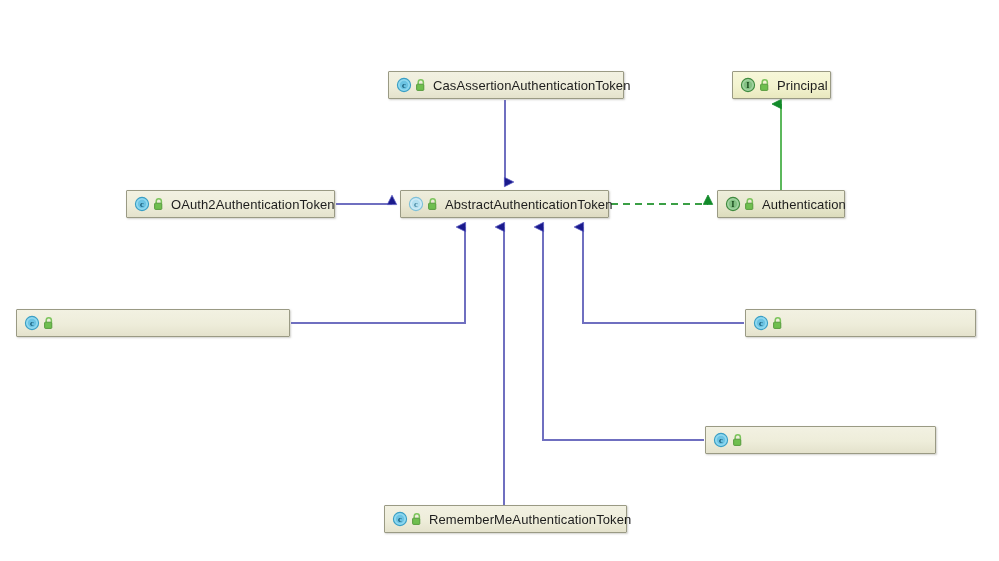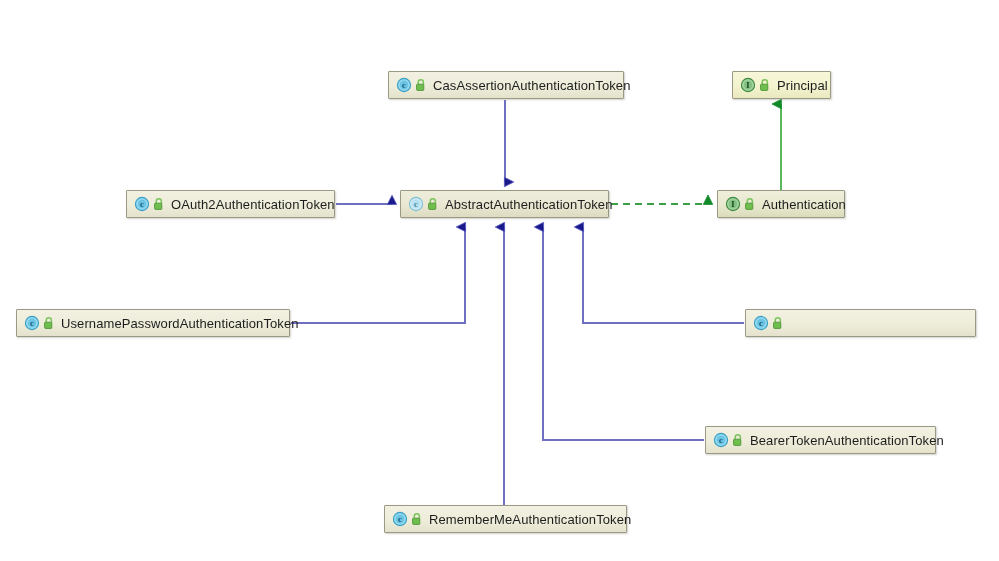--- a/index.html
+++ b/index.html
@@ -207,21 +207,20 @@
       <svg class="type-icon" viewBox="0 0 16 16">
         <circle cx="8" cy="8" r="6.6" fill="#8fd8ef" stroke="#3a9ec4" stroke-width="1.1"></circle>
         <circle cx="8" cy="8" r="4.2" fill="#4fb3d9" opacity="0.55"></circle>
         <text x="8" y="11.3" font-family="'Liberation Serif',serif" font-size="8.5" font-weight="bold" fill="#0d4f6b" text-anchor="middle">c</text>
       </svg>
       <svg class="vis-icon" viewBox="0 0 12 13">
         <path d="M3.2 5.2 V3.4 A2.6 2.6 0 0 1 8.4 3.4 V5.2" fill="none" stroke="#7cc45c" stroke-width="1.5"></path>
         <rect x="1.6" y="5.2" width="7.2" height="6.2" rx="0.8" fill="#6fbf4f" stroke="#4e9435" stroke-width="0.9"></rect>
       </svg>
     </span>
-    <span class="node-label">UsernamePasswordAuthenticationToken</span>
   </div>
 
   <div class="uml-node" style="left:745px; top:309px; width:231px;">
     <span class="icon-wrap">
       <svg class="type-icon" viewBox="0 0 16 16">
         <circle cx="8" cy="8" r="6.6" fill="#8fd8ef" stroke="#3a9ec4" stroke-width="1.1"></circle>
         <circle cx="8" cy="8" r="4.2" fill="#4fb3d9" opacity="0.55"></circle>
         <text x="8" y="11.3" font-family="'Liberation Serif',serif" font-size="8.5" font-weight="bold" fill="#0d4f6b" text-anchor="middle">c</text>
       </svg>
       <svg class="vis-icon" viewBox="0 0 12 13">
@@ -236,21 +235,20 @@
       <svg class="type-icon" viewBox="0 0 16 16">
         <circle cx="8" cy="8" r="6.6" fill="#8fd8ef" stroke="#3a9ec4" stroke-width="1.1"></circle>
         <circle cx="8" cy="8" r="4.2" fill="#4fb3d9" opacity="0.55"></circle>
         <text x="8" y="11.3" font-family="'Liberation Serif',serif" font-size="8.5" font-weight="bold" fill="#0d4f6b" text-anchor="middle">c</text>
       </svg>
       <svg class="vis-icon" viewBox="0 0 12 13">
         <path d="M3.2 5.2 V3.4 A2.6 2.6 0 0 1 8.4 3.4 V5.2" fill="none" stroke="#7cc45c" stroke-width="1.5"></path>
         <rect x="1.6" y="5.2" width="7.2" height="6.2" rx="0.8" fill="#6fbf4f" stroke="#4e9435" stroke-width="0.9"></rect>
       </svg>
     </span>
-    <span class="node-label">BearerTokenAuthenticationToken</span>
   </div>
 
   <div class="uml-node" style="left:384px; top:505px; width:243px;">
     <span class="icon-wrap">
       <svg class="type-icon" viewBox="0 0 16 16">
         <circle cx="8" cy="8" r="6.6" fill="#8fd8ef" stroke="#3a9ec4" stroke-width="1.1"></circle>
         <circle cx="8" cy="8" r="4.2" fill="#4fb3d9" opacity="0.55"></circle>
         <text x="8" y="11.3" font-family="'Liberation Serif',serif" font-size="8.5" font-weight="bold" fill="#0d4f6b" text-anchor="middle">c</text>
       </svg>
       <svg class="vis-icon" viewBox="0 0 12 13">

